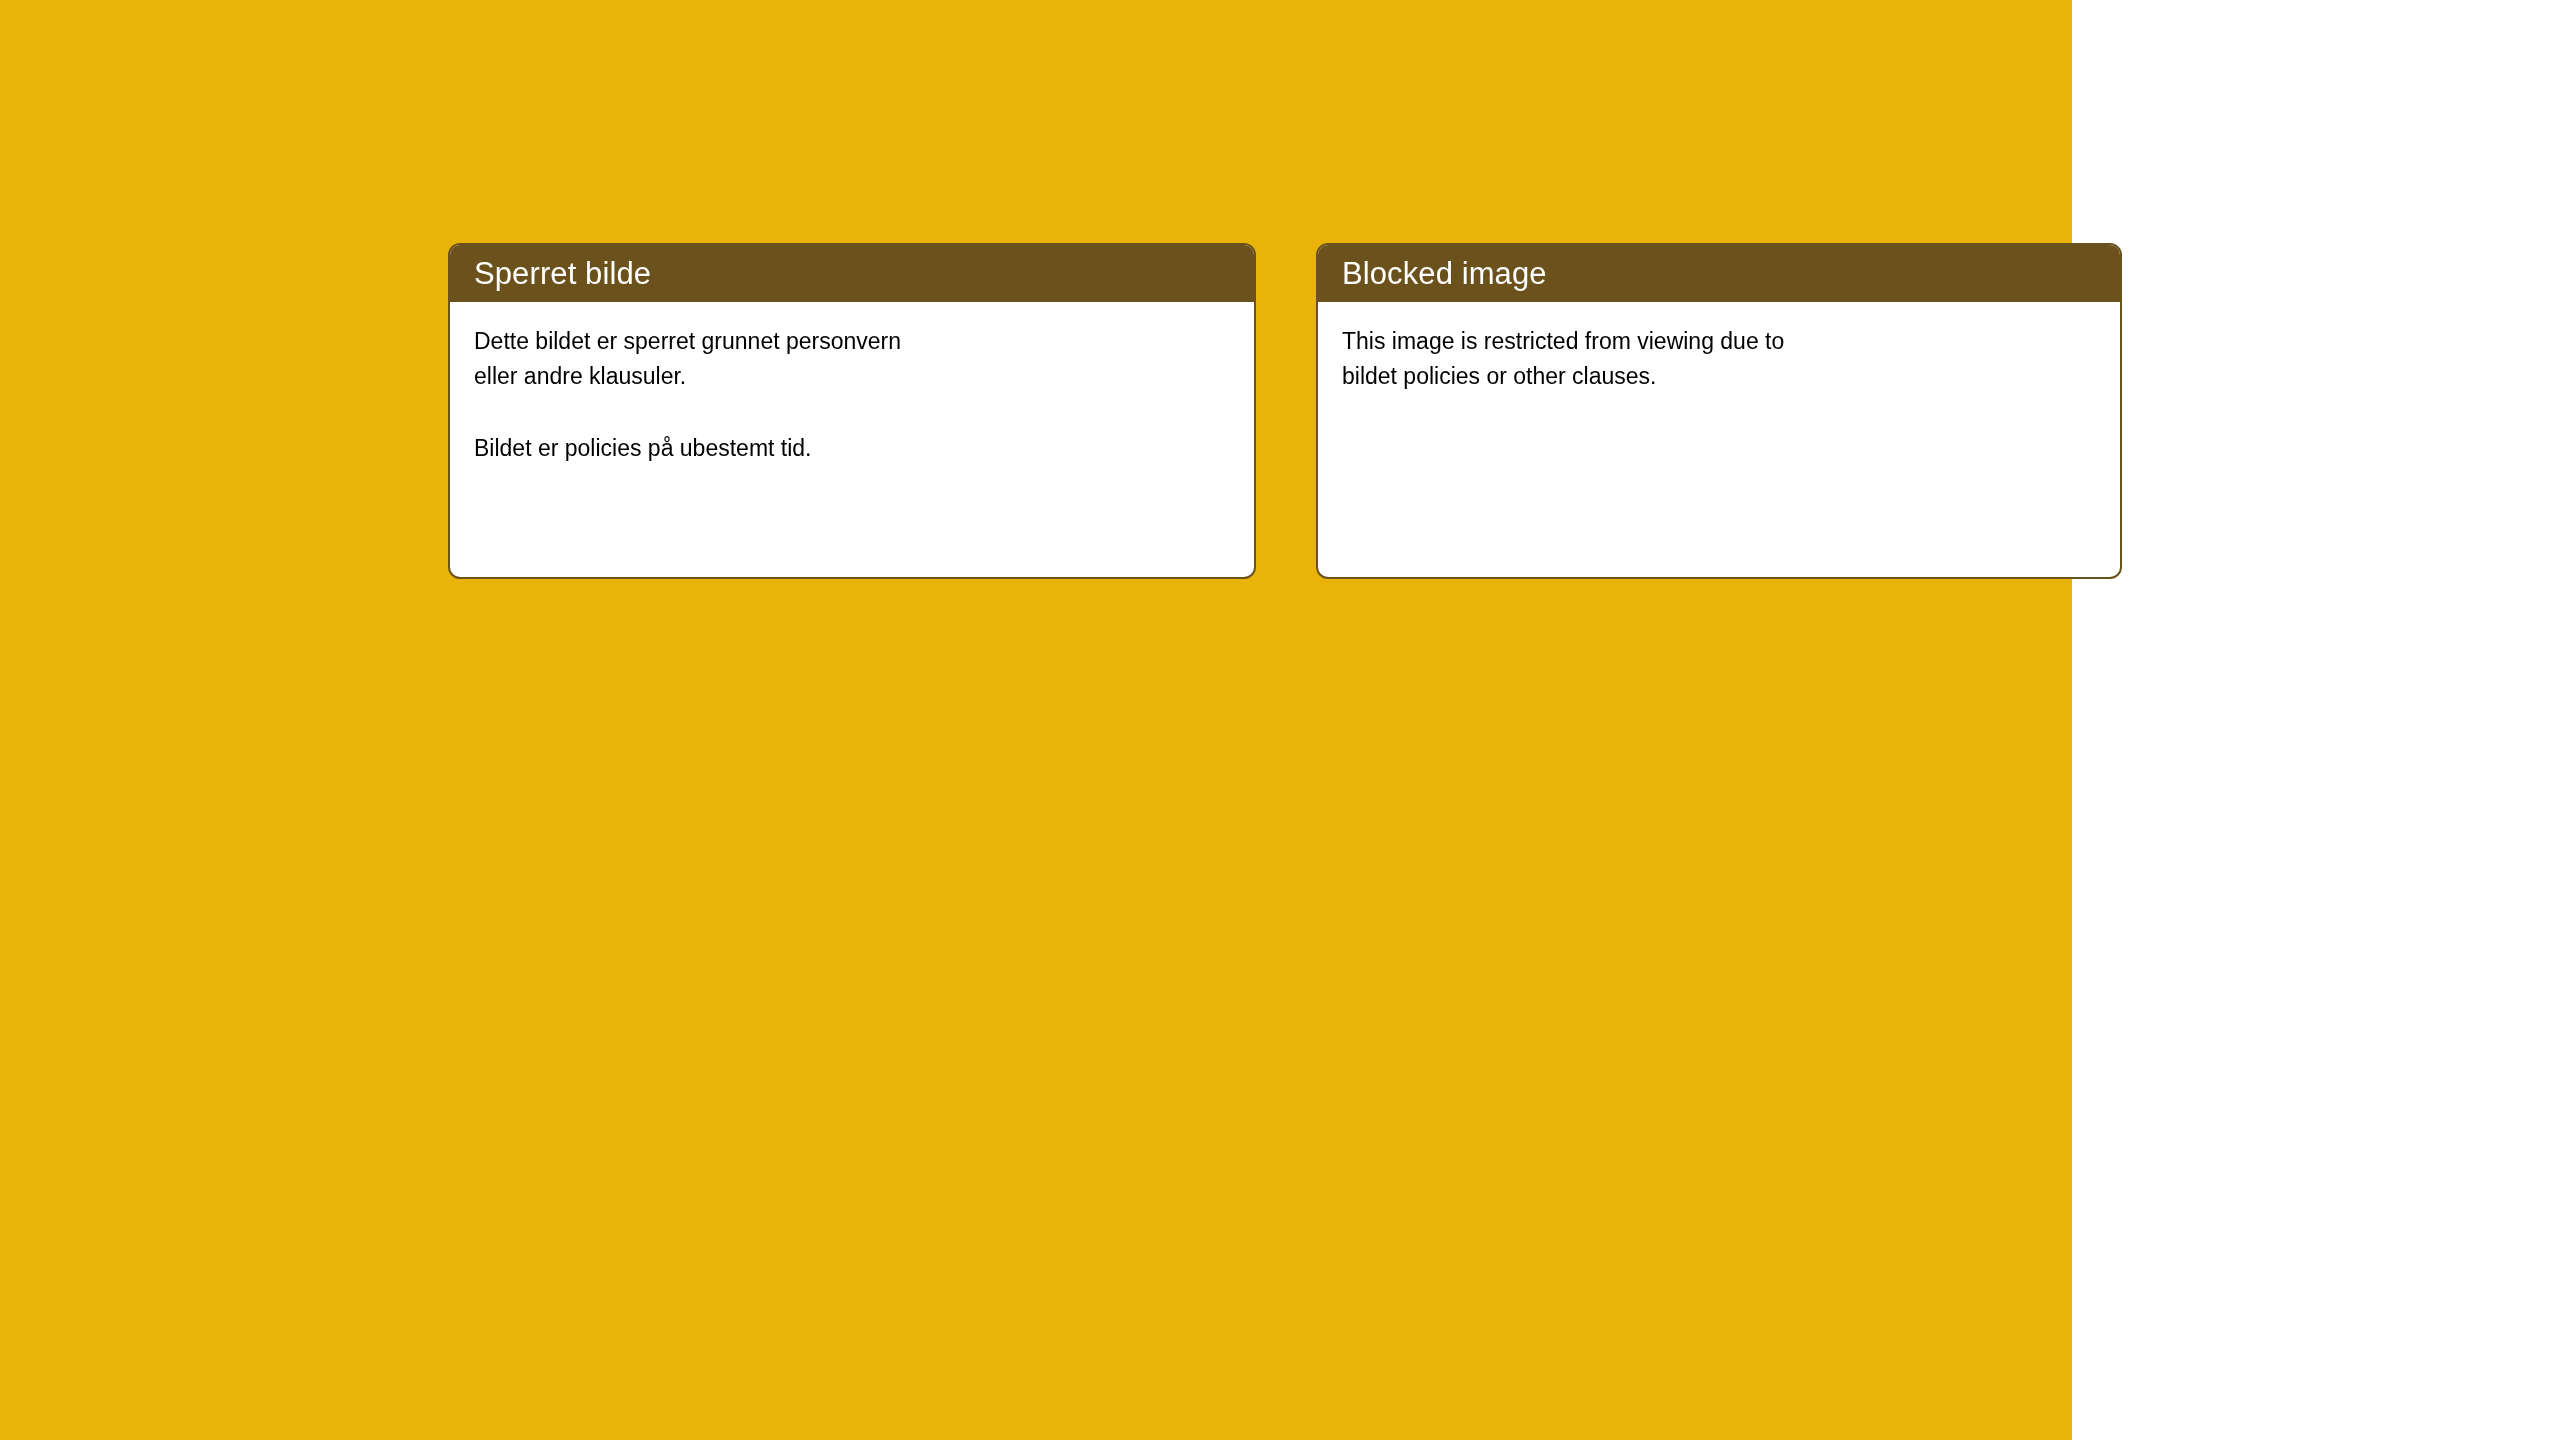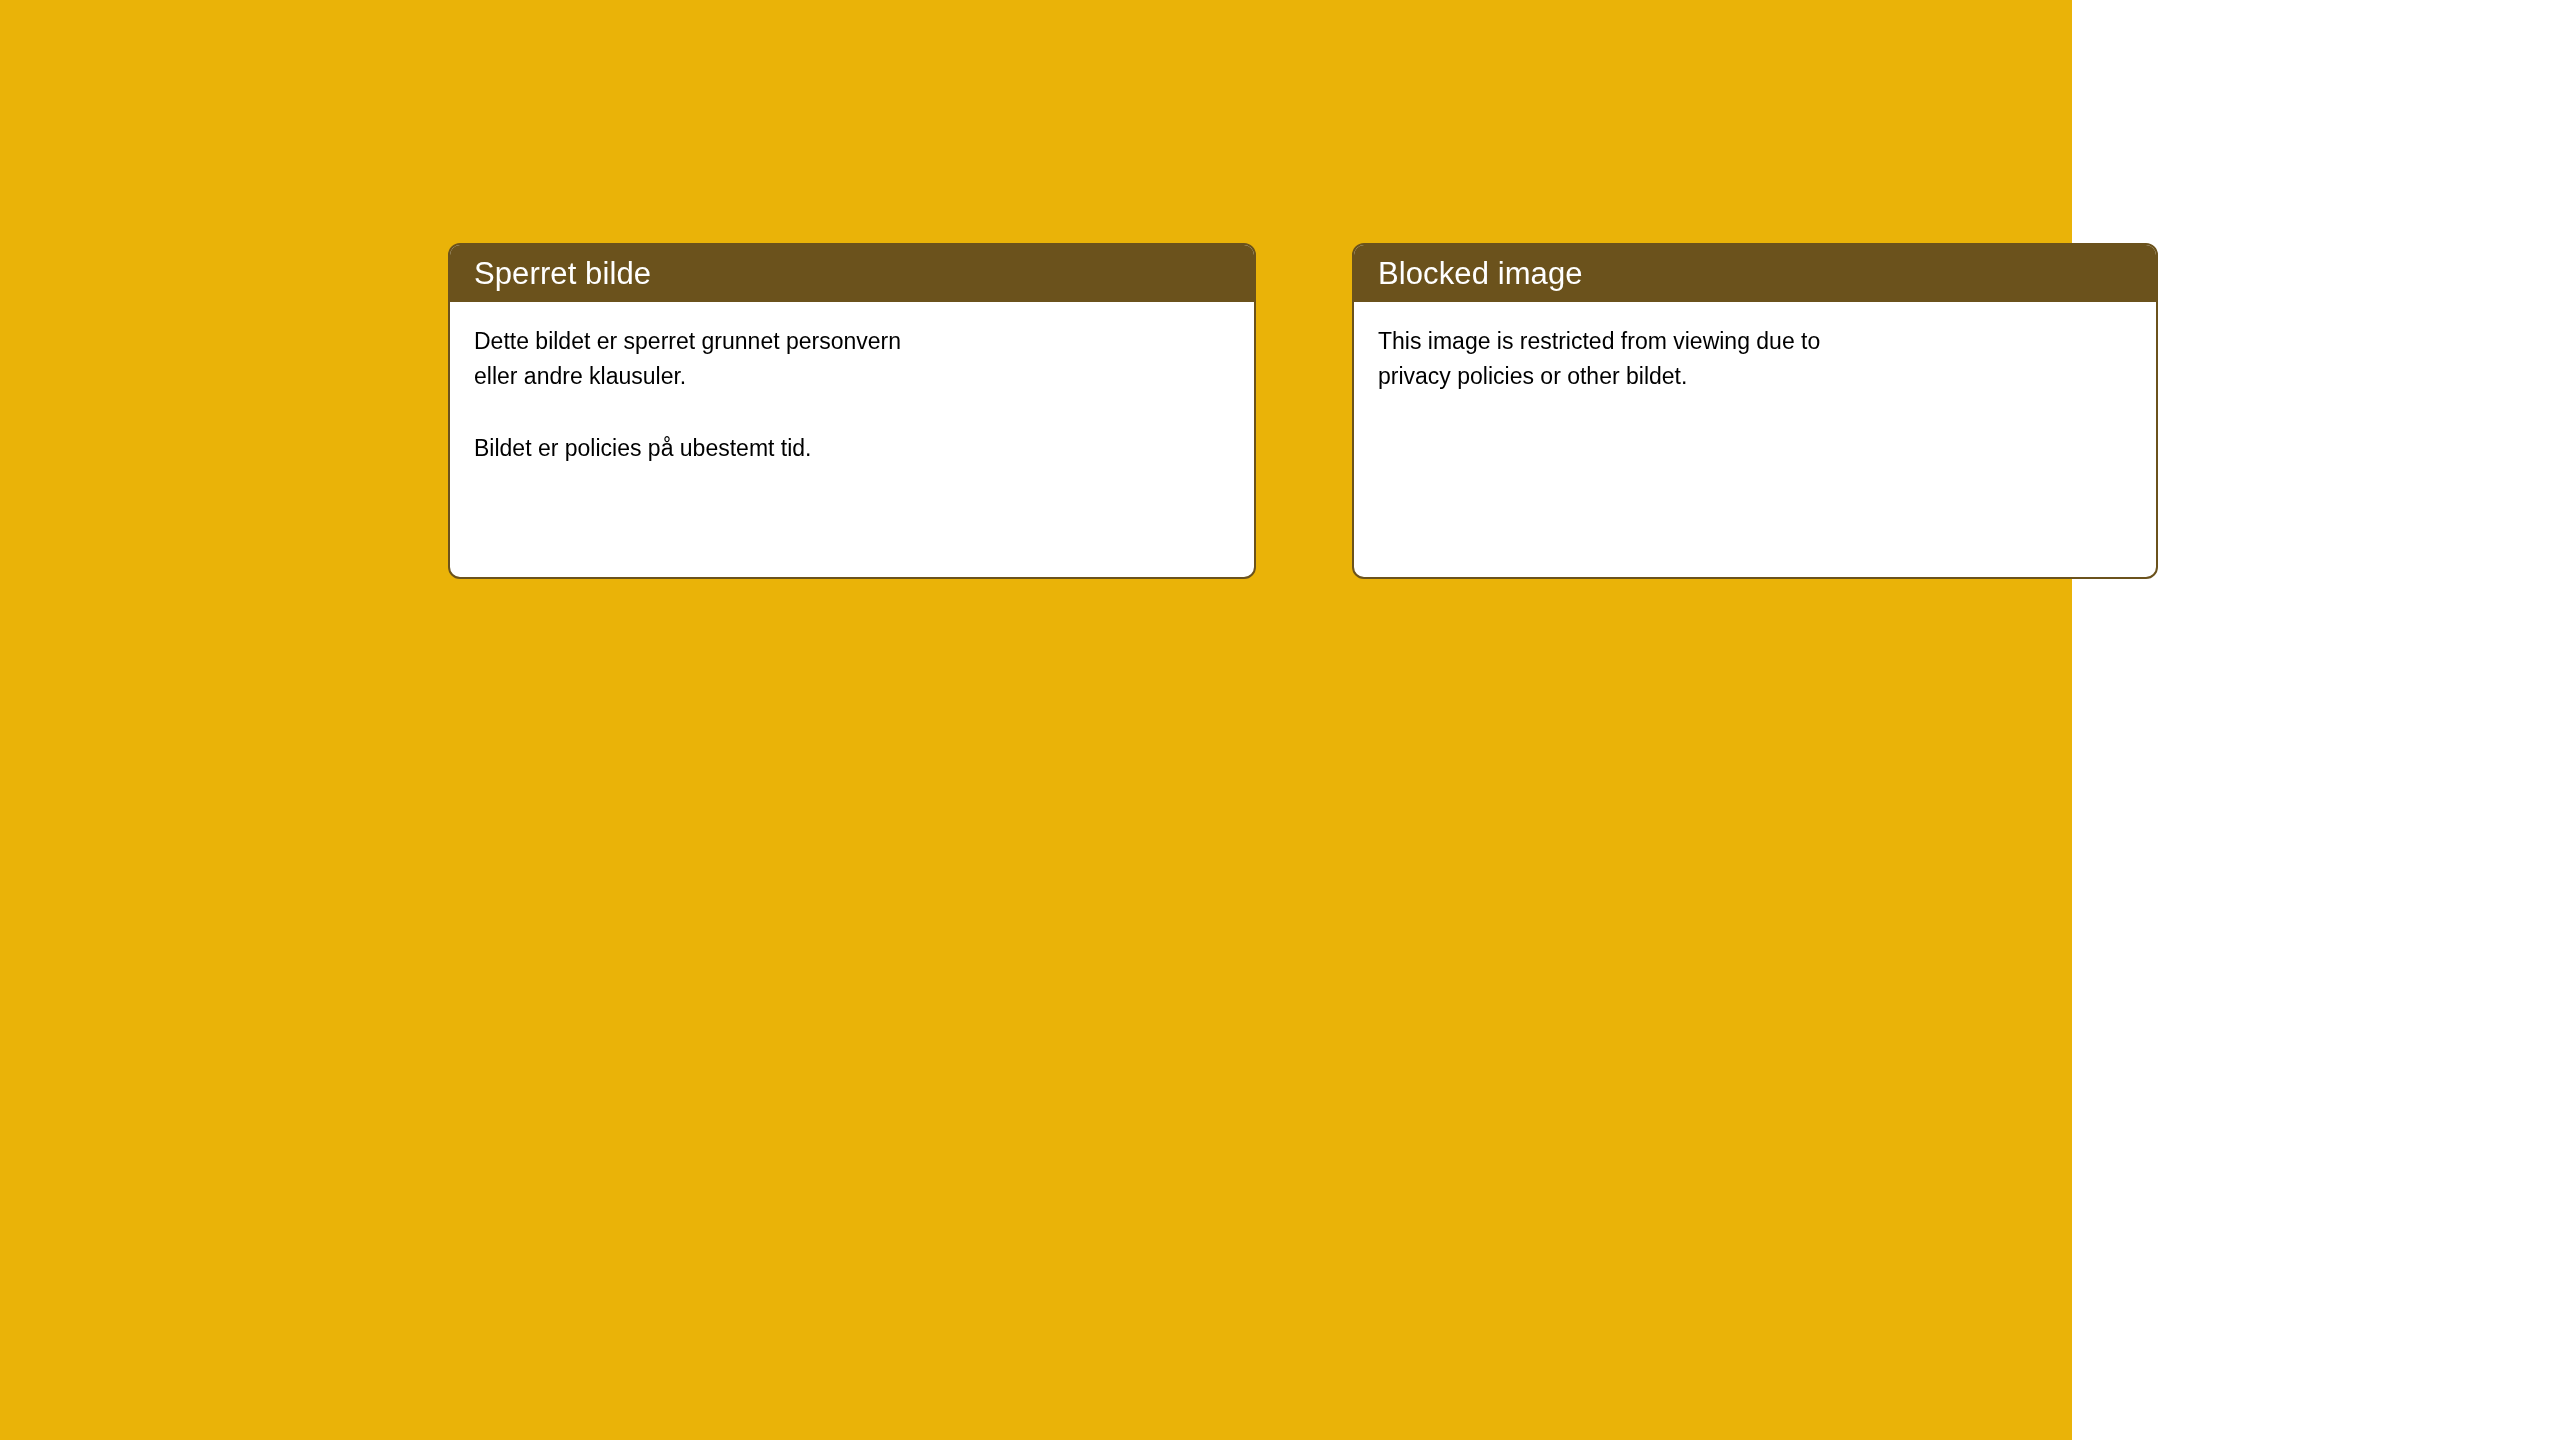--- a/index.html
+++ b/index.html
@@ -37,21 +37,21 @@
   
   .notice-card.card-no {
     left: 448px;
     top: 243px;
     width: 808px;
     height: 336px;
   }
 
   
   .notice-card.card-en {
-    left: 1352px;
+    left: 1316px;
     top: 243px;
     width: 806px;
     height: 336px;
   }
 
   .card-header {
     box-sizing: border-box;
     width: 100%;
     height: 57px;
     background: #6B521C;
@@ -102,17 +102,17 @@
       <p class="card-paragraph">Bildet er policies på ubestemt tid.</p>
     </div>
   </section>
 
   <section class="notice-card card-en">
     <div class="card-header">
       <span class="card-title">Blocked image</span>
     </div>
     <div class="card-body">
       <p class="card-paragraph">This image is restricted from viewing due to
-privacy policies or other bildet.</p>
+bildet policies or other clauses.</p>
     </div>
   </section>
 
 </div>
 
 </body></html>

